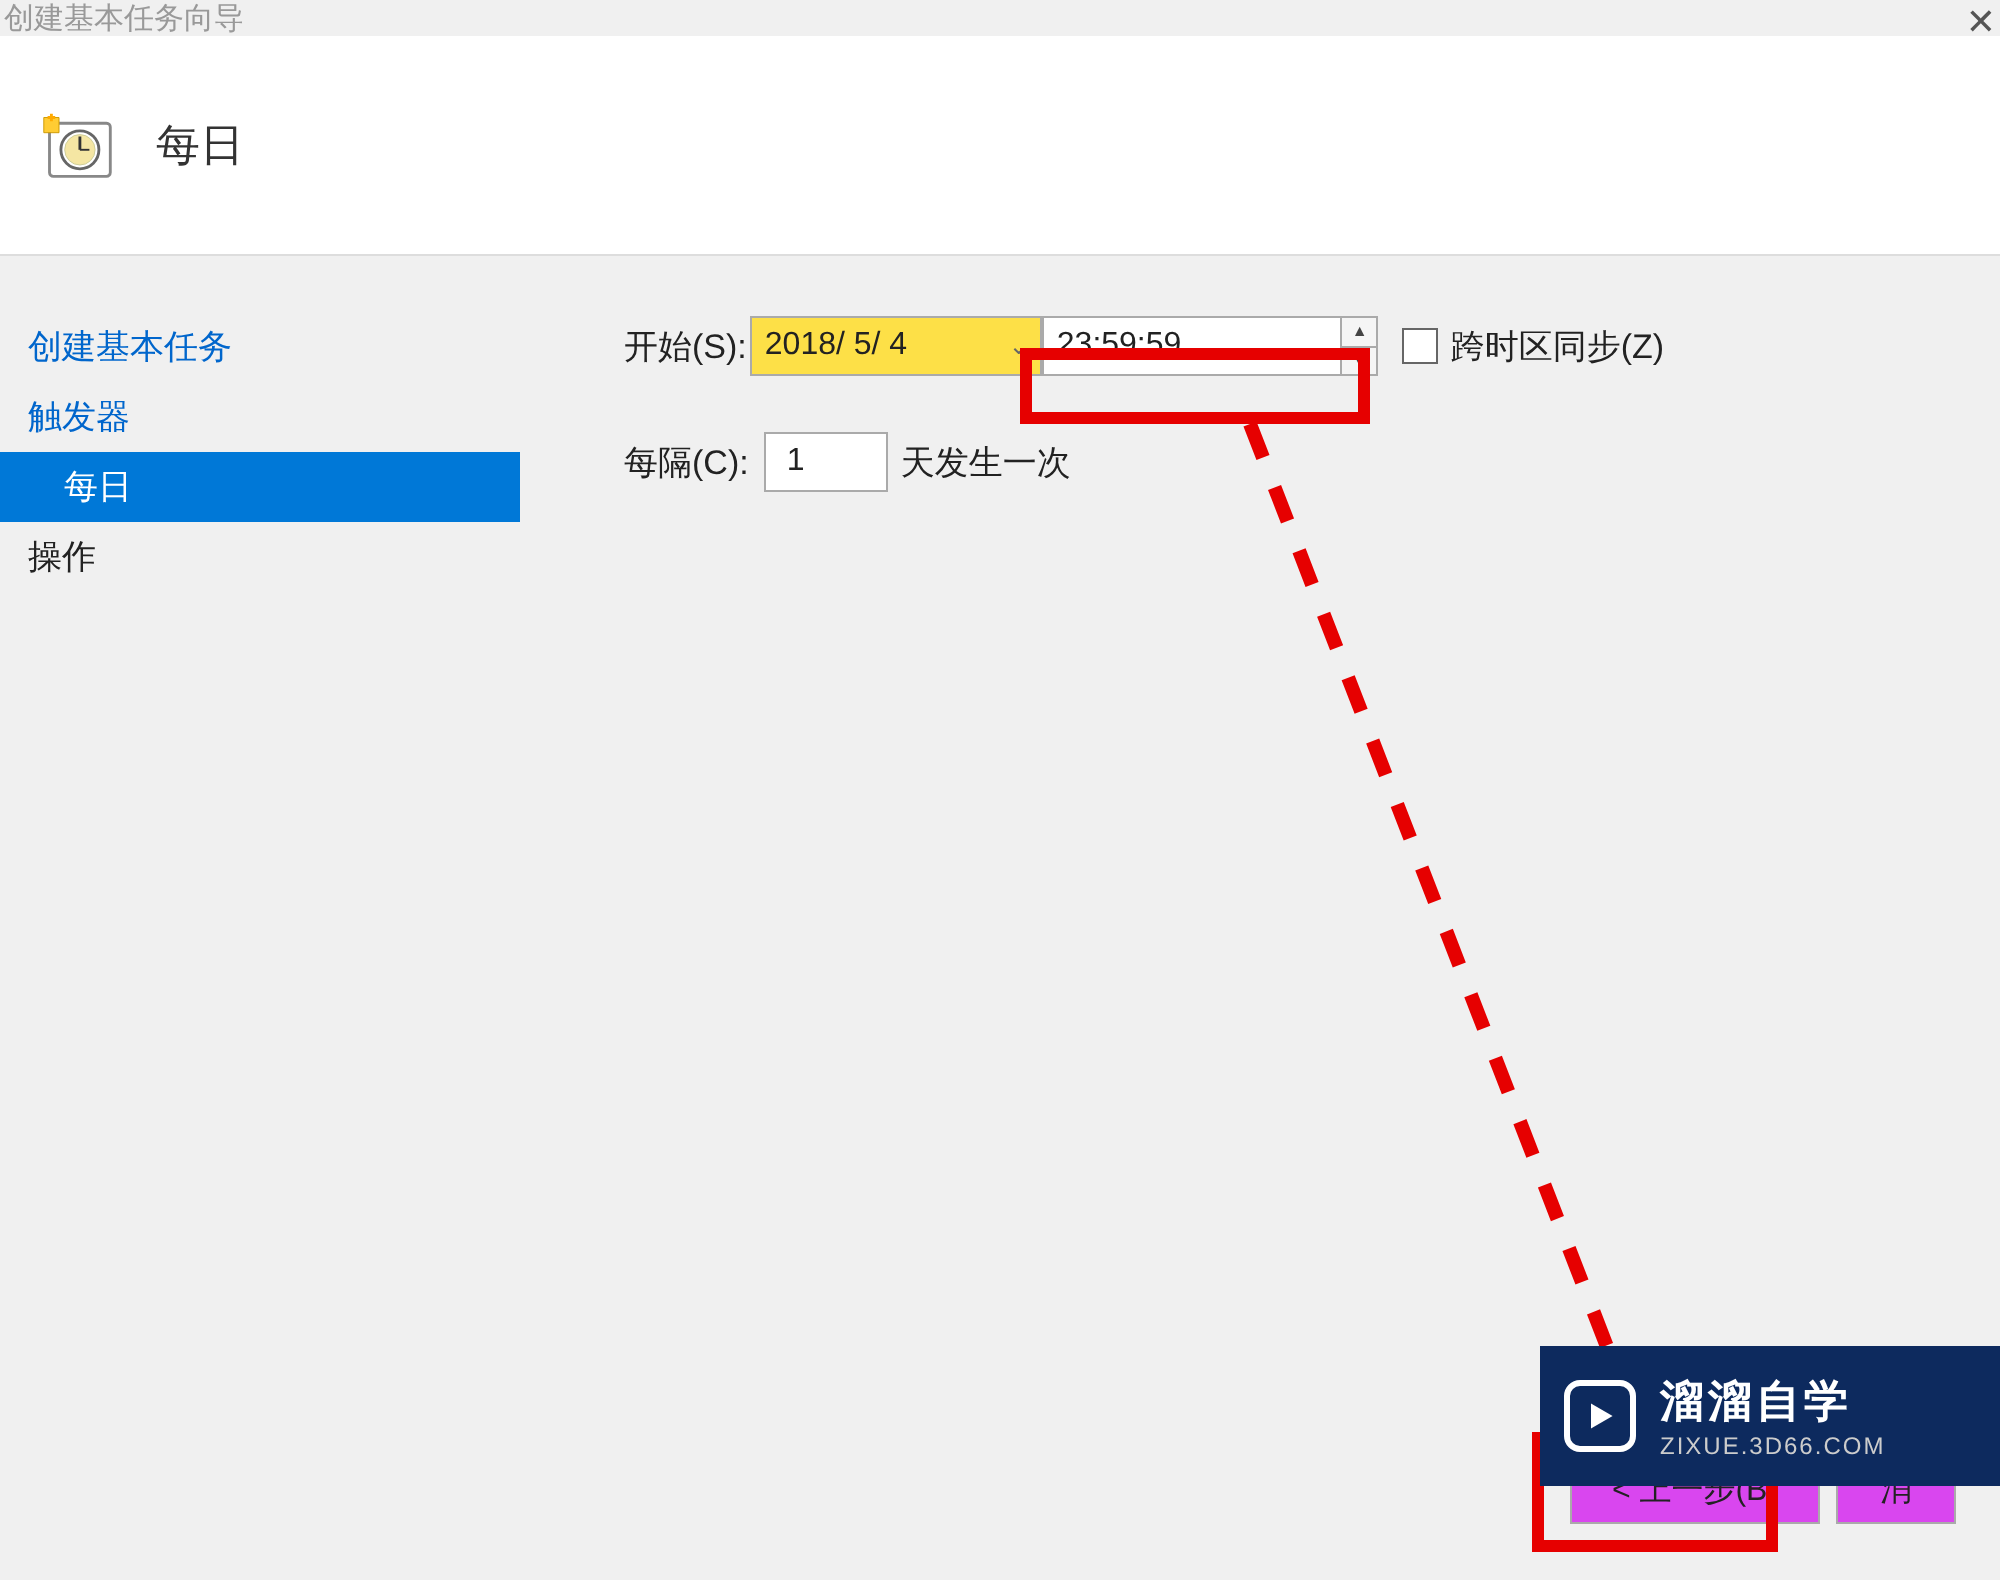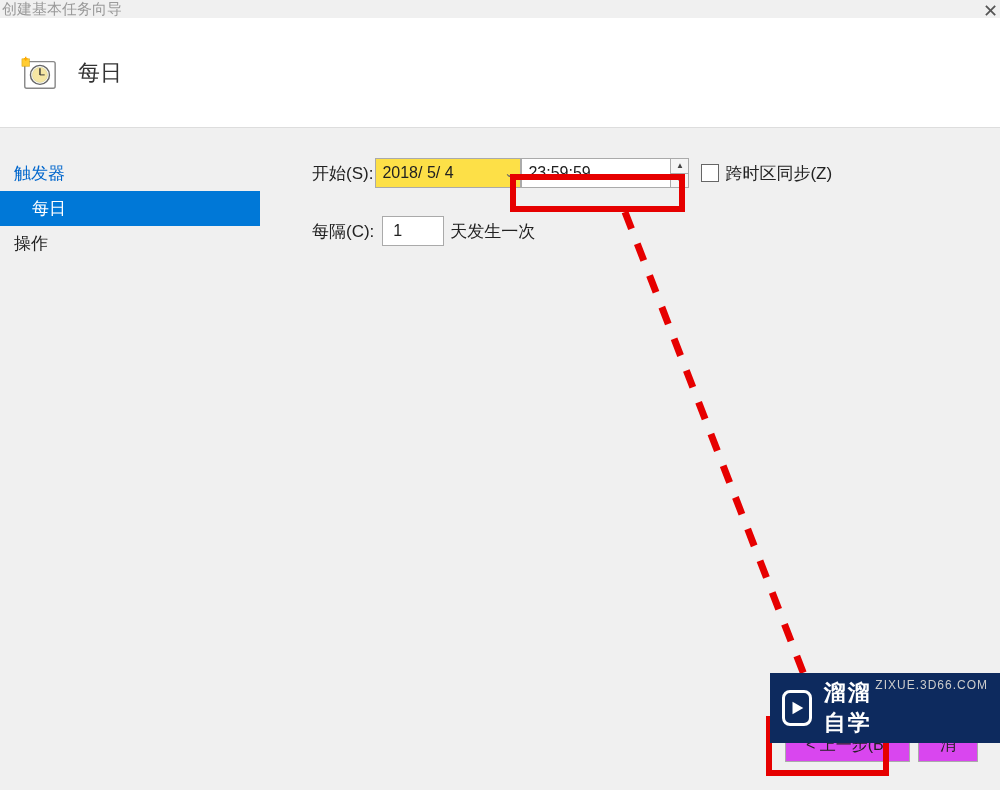--- a/index.html
+++ b/index.html
@@ -275,21 +275,21 @@
       border: 3px solid #fff;
       border-radius: 8px;
       display: flex;
       align-items: center;
       justify-content: center;
       color: #fff;
     }
     
     .watermark-text {
       display: flex;
-      flex-direction: row;
+      flex-direction: column;
       color: #fff;
     }
     
     .watermark-text .line1 {
       font-size: 22px;
       font-weight: bold;
       letter-spacing: 2px;
     }
     
     .watermark-text .line2 {
@@ -316,20 +316,21 @@
       <line x1="21" y1="22" x2="26" y2="22" stroke="#333" stroke-width="1"></line>
       <path d="M2 5 L10 5 L10 13 L2 13 Z" fill="#ffcc33" stroke="#cc9900" stroke-width="0.5"></path>
       <path d="M6 3 L6 7 M4 5 L8 5" stroke="#ffaa00" stroke-width="1.5"></path>
     </svg>
   </div>
   <span class="header-title">每日</span>
 </div>
 
 <div class="content-area">
   <div class="sidebar">
+    <div class="sidebar-item link">创建基本任务</div>
     <div class="sidebar-item link">触发器</div>
     <div class="sidebar-item sub active">每日</div>
     <div class="sidebar-item">操作</div>
   </div>
 
   <div class="main-panel">
     <div class="form-row">
       <span class="form-label">开始(S):</span>
       <div class="date-input-wrapper">
         <span class="val">2018/ 5/ 4</span>

